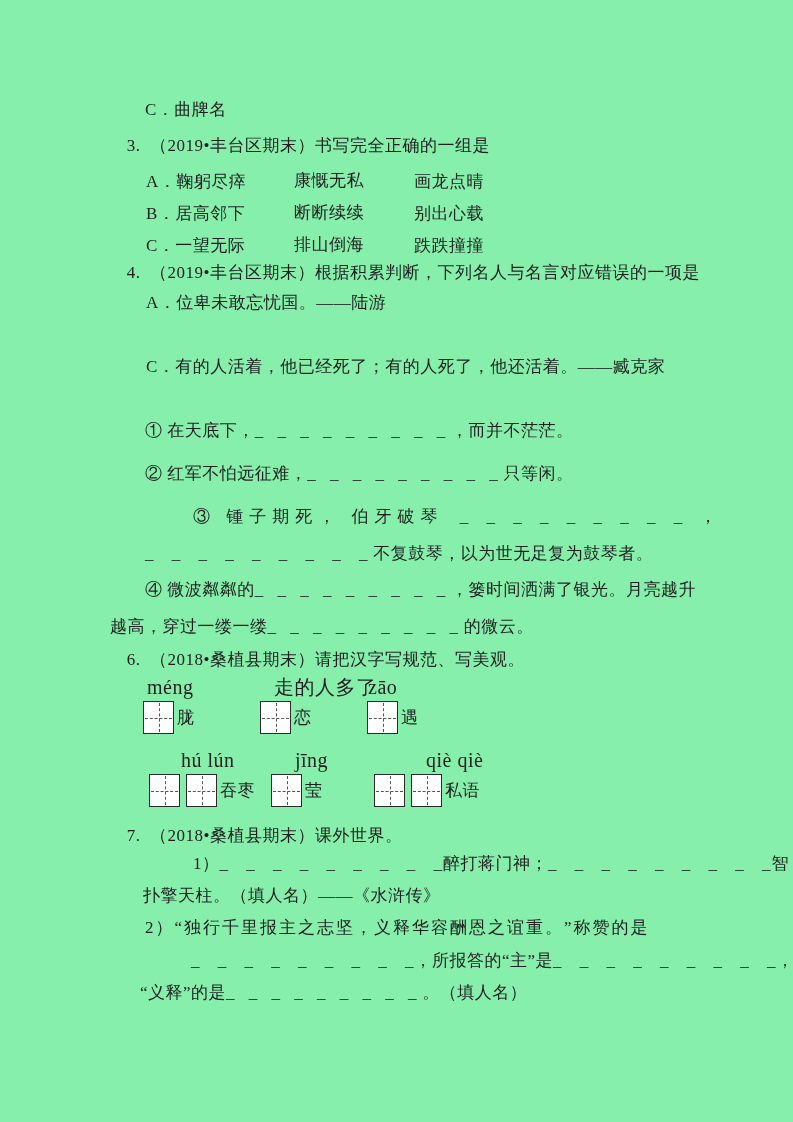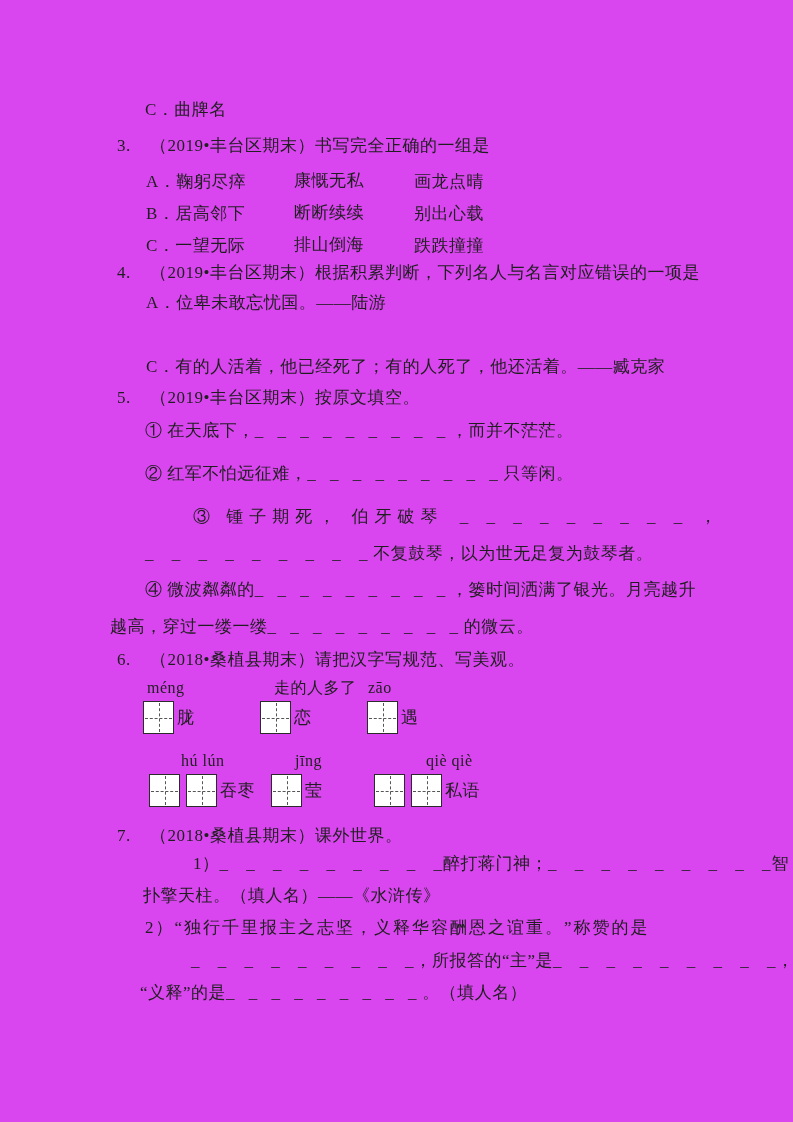--- a/index.html
+++ b/index.html
@@ -4,38 +4,38 @@
 <style>
   html,body{margin:0;padding:0;}
   body{
     width:793px;height:1122px;
     background:#ffffff;
     font-family:"Liberation Serif","DejaVu Serif",serif;
     color:#1f1f1f;
     overflow:hidden;
     position:relative;
   }
-  .page{position:relative;width:793px;height:1122px;background:#d946ef;}
+  .page{position:relative;width:793px;height:1122px;background:#86efac;text-align:center;}
   .ln{
     position:absolute;
     font-size:17px;
     line-height:23px;
     white-space:nowrap;
     letter-spacing:0.5px;
   }
   .num{display:inline-block;width:33px;}
   .opt-label{display:inline;}
   .col2{position:absolute;left:148px;top:0;font-family:Liberation Mono, monospace;}
   .col3{position:absolute;left:268px;top:0;}
   .blank{word-spacing:8px;letter-spacing:1px;}
   .blank.wide{word-spacing:12px;}
   .flexline{display:flex;justify-content:space-between;align-items:flex-end;margin-left:48px;}
   .spread{letter-spacing:6px;}
   .spread2{letter-spacing:2px;}
-  .pinyin{font-size:16px;letter-spacing:0.5px;}
+  .pinyin{font-size:20px;letter-spacing:0.5px;}
   .box{
     display:inline-block;position:relative;
     width:29px;height:31px;
     border:1.5px solid #2b2b2b;
     vertical-align:middle;
     background:#fff;
     box-sizing:content-box;
   }
   .box + .box{margin-left:6px;}
   .box::before{
@@ -82,23 +82,20 @@
   <div class="ln" style="left:117px;top:261px;">
     <span class="num">4.</span><span>（2019•丰台区期末）</span><span>根据积累判断，下列名人与名言对应错误的一项是</span>
   </div>
   <div class="ln" style="left:146px;top:291px;">
     <span class="opt-label">A．</span><span>位卑未敢忘忧国。——陆游</span>
   </div>
   <div class="ln" style="left:146px;top:355px;">
     <span class="opt-label">C．</span><span>有的人活着，他已经死了；有的人死了，他还活着。——臧克家</span>
   </div>
 
-  <div class="ln" style="left:117px;top:386px;">
-    <span class="num">5.</span><span>（2019•丰台区期末）</span><span>按原文填空。</span>
-  </div>
   <div class="ln" style="left:145px;top:419px;">
     <span>① 在天底下，</span><span class="blank">_ _ _ _ _ _ _ _ _</span><span> ，而并不茫茫。</span>
   </div>
   <div class="ln" style="left:145px;top:462px;">
     <span>② 红军不怕远征难，</span><span class="blank">_ _ _ _ _ _ _ _ _</span><span> 只等闲。</span>
   </div>
   <div class="ln flexline" style="left:145px;top:505px;width:524px;">
     <span class="spread">③ 锺子期死， 伯牙破琴</span>
       <span class="blank wide">_ _ _ _ _ _ _ _ _</span>
       <span>，</span>

